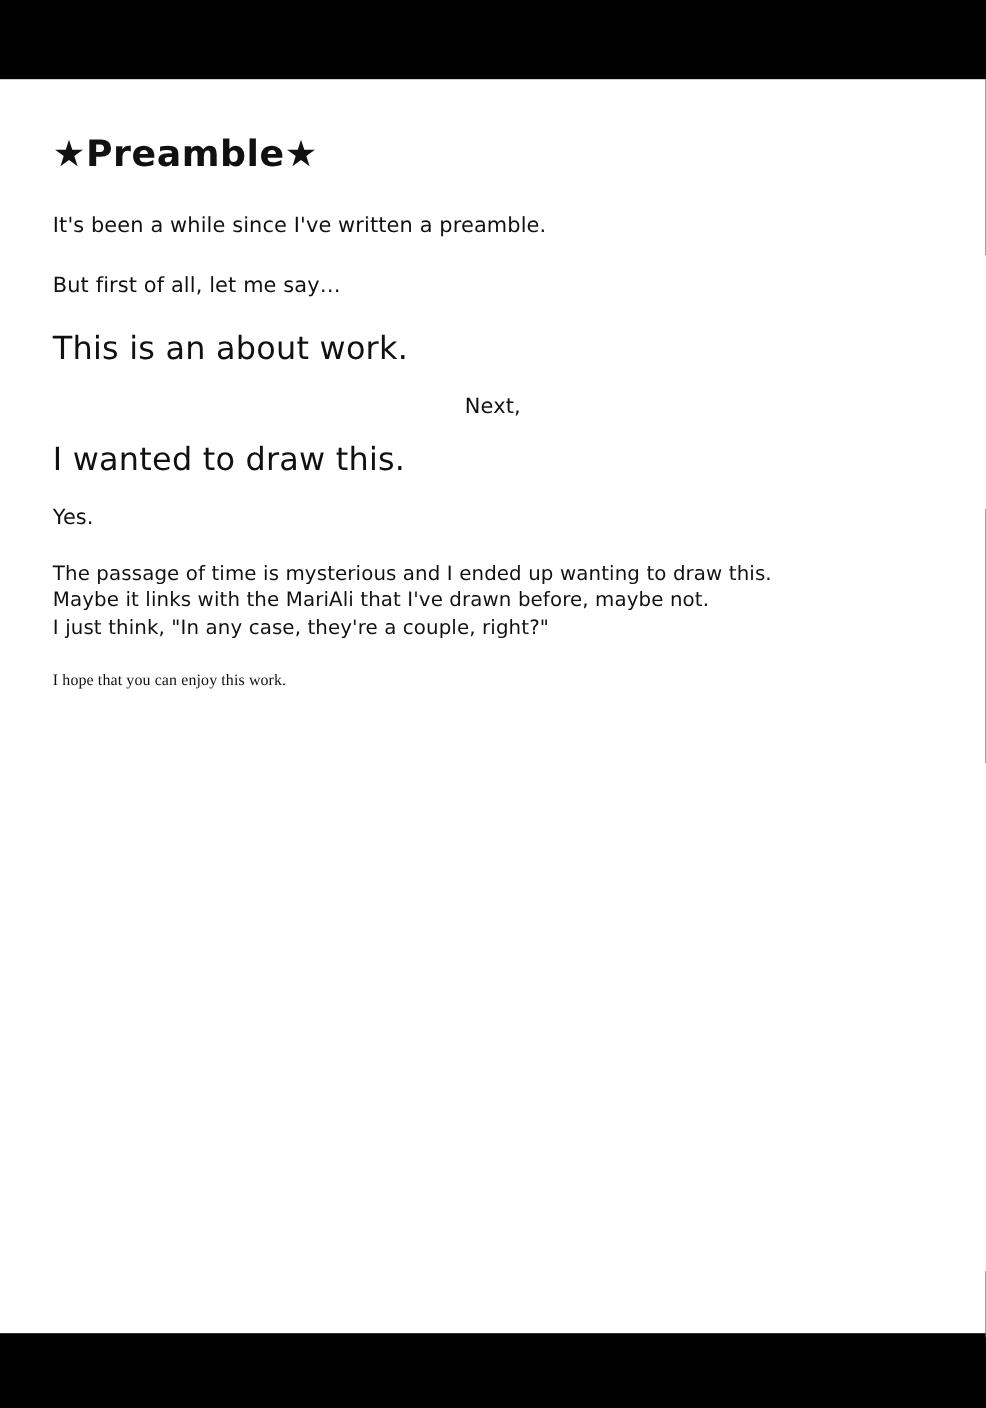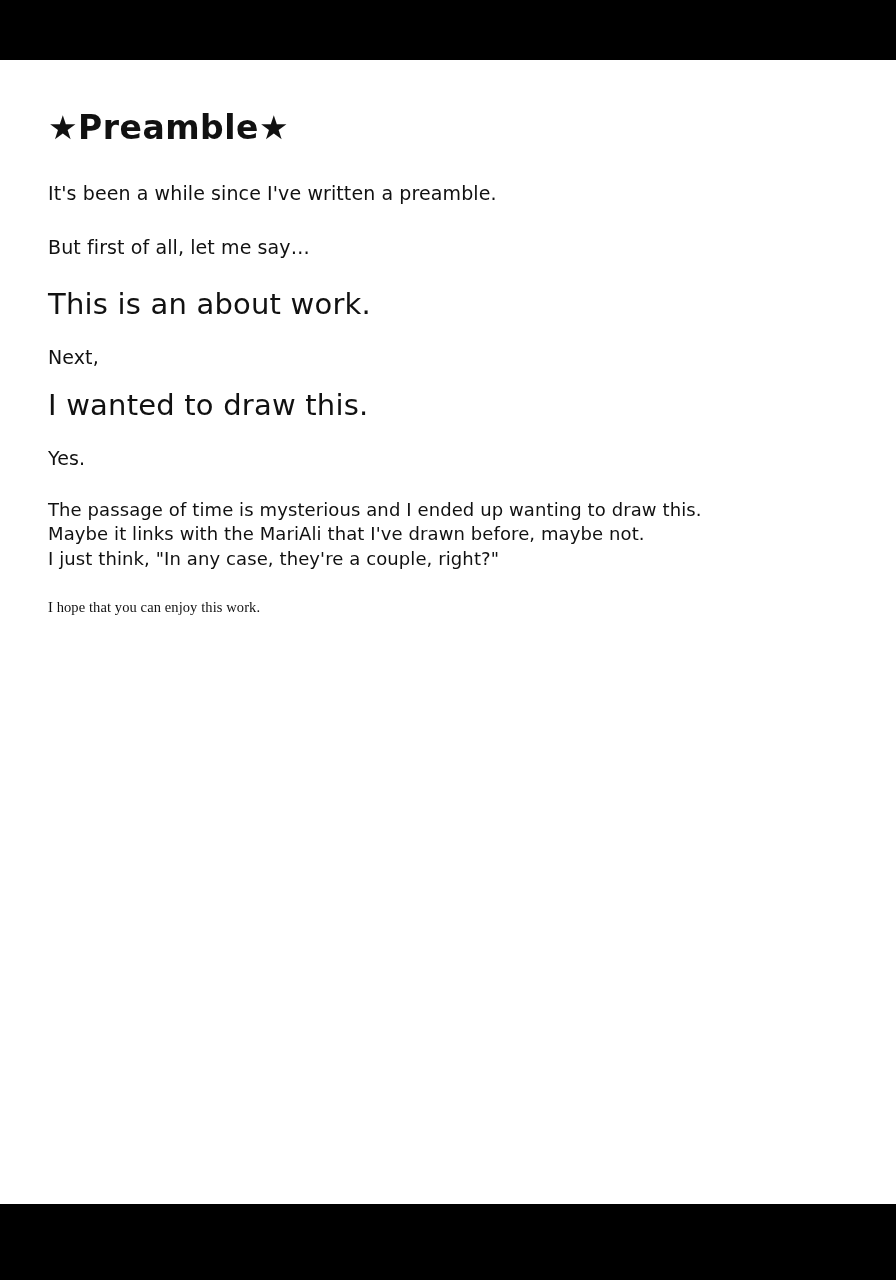--- a/index.html
+++ b/index.html
@@ -30,21 +30,21 @@
   .band-bottom {
     position: absolute;
     bottom: 0;
     left: 0;
     width: 896px;
     height: 68px;
     background: #000000;
   }
   .sheet {
     position: absolute;
-    top: 60px;
+    top: 72px;
     left: 0;
     width: 896px;
     height: 1144px;
     background: #ffffff;
   }
   .content {
     position: absolute;
     left: 48px;
     top: 50px;
     width: 800px;
@@ -69,20 +69,21 @@
   .big {
     font-family: "DejaVu Sans", sans-serif;
     font-size: 29px;
     color: #111111;
     margin: 0 0 22px 0;
     line-height: 1.2;
     letter-spacing: 0.2px;
   }
   .tight {
     margin-bottom: 16px;
+    text-align: center;
   }
   .block {
     font-family: "DejaVu Sans", sans-serif;
     font-size: 18px;
     color: #111111;
     line-height: 1.35;
     margin: 0 0 26px 0;
     letter-spacing: 0.1px;
   }
   .block div {

